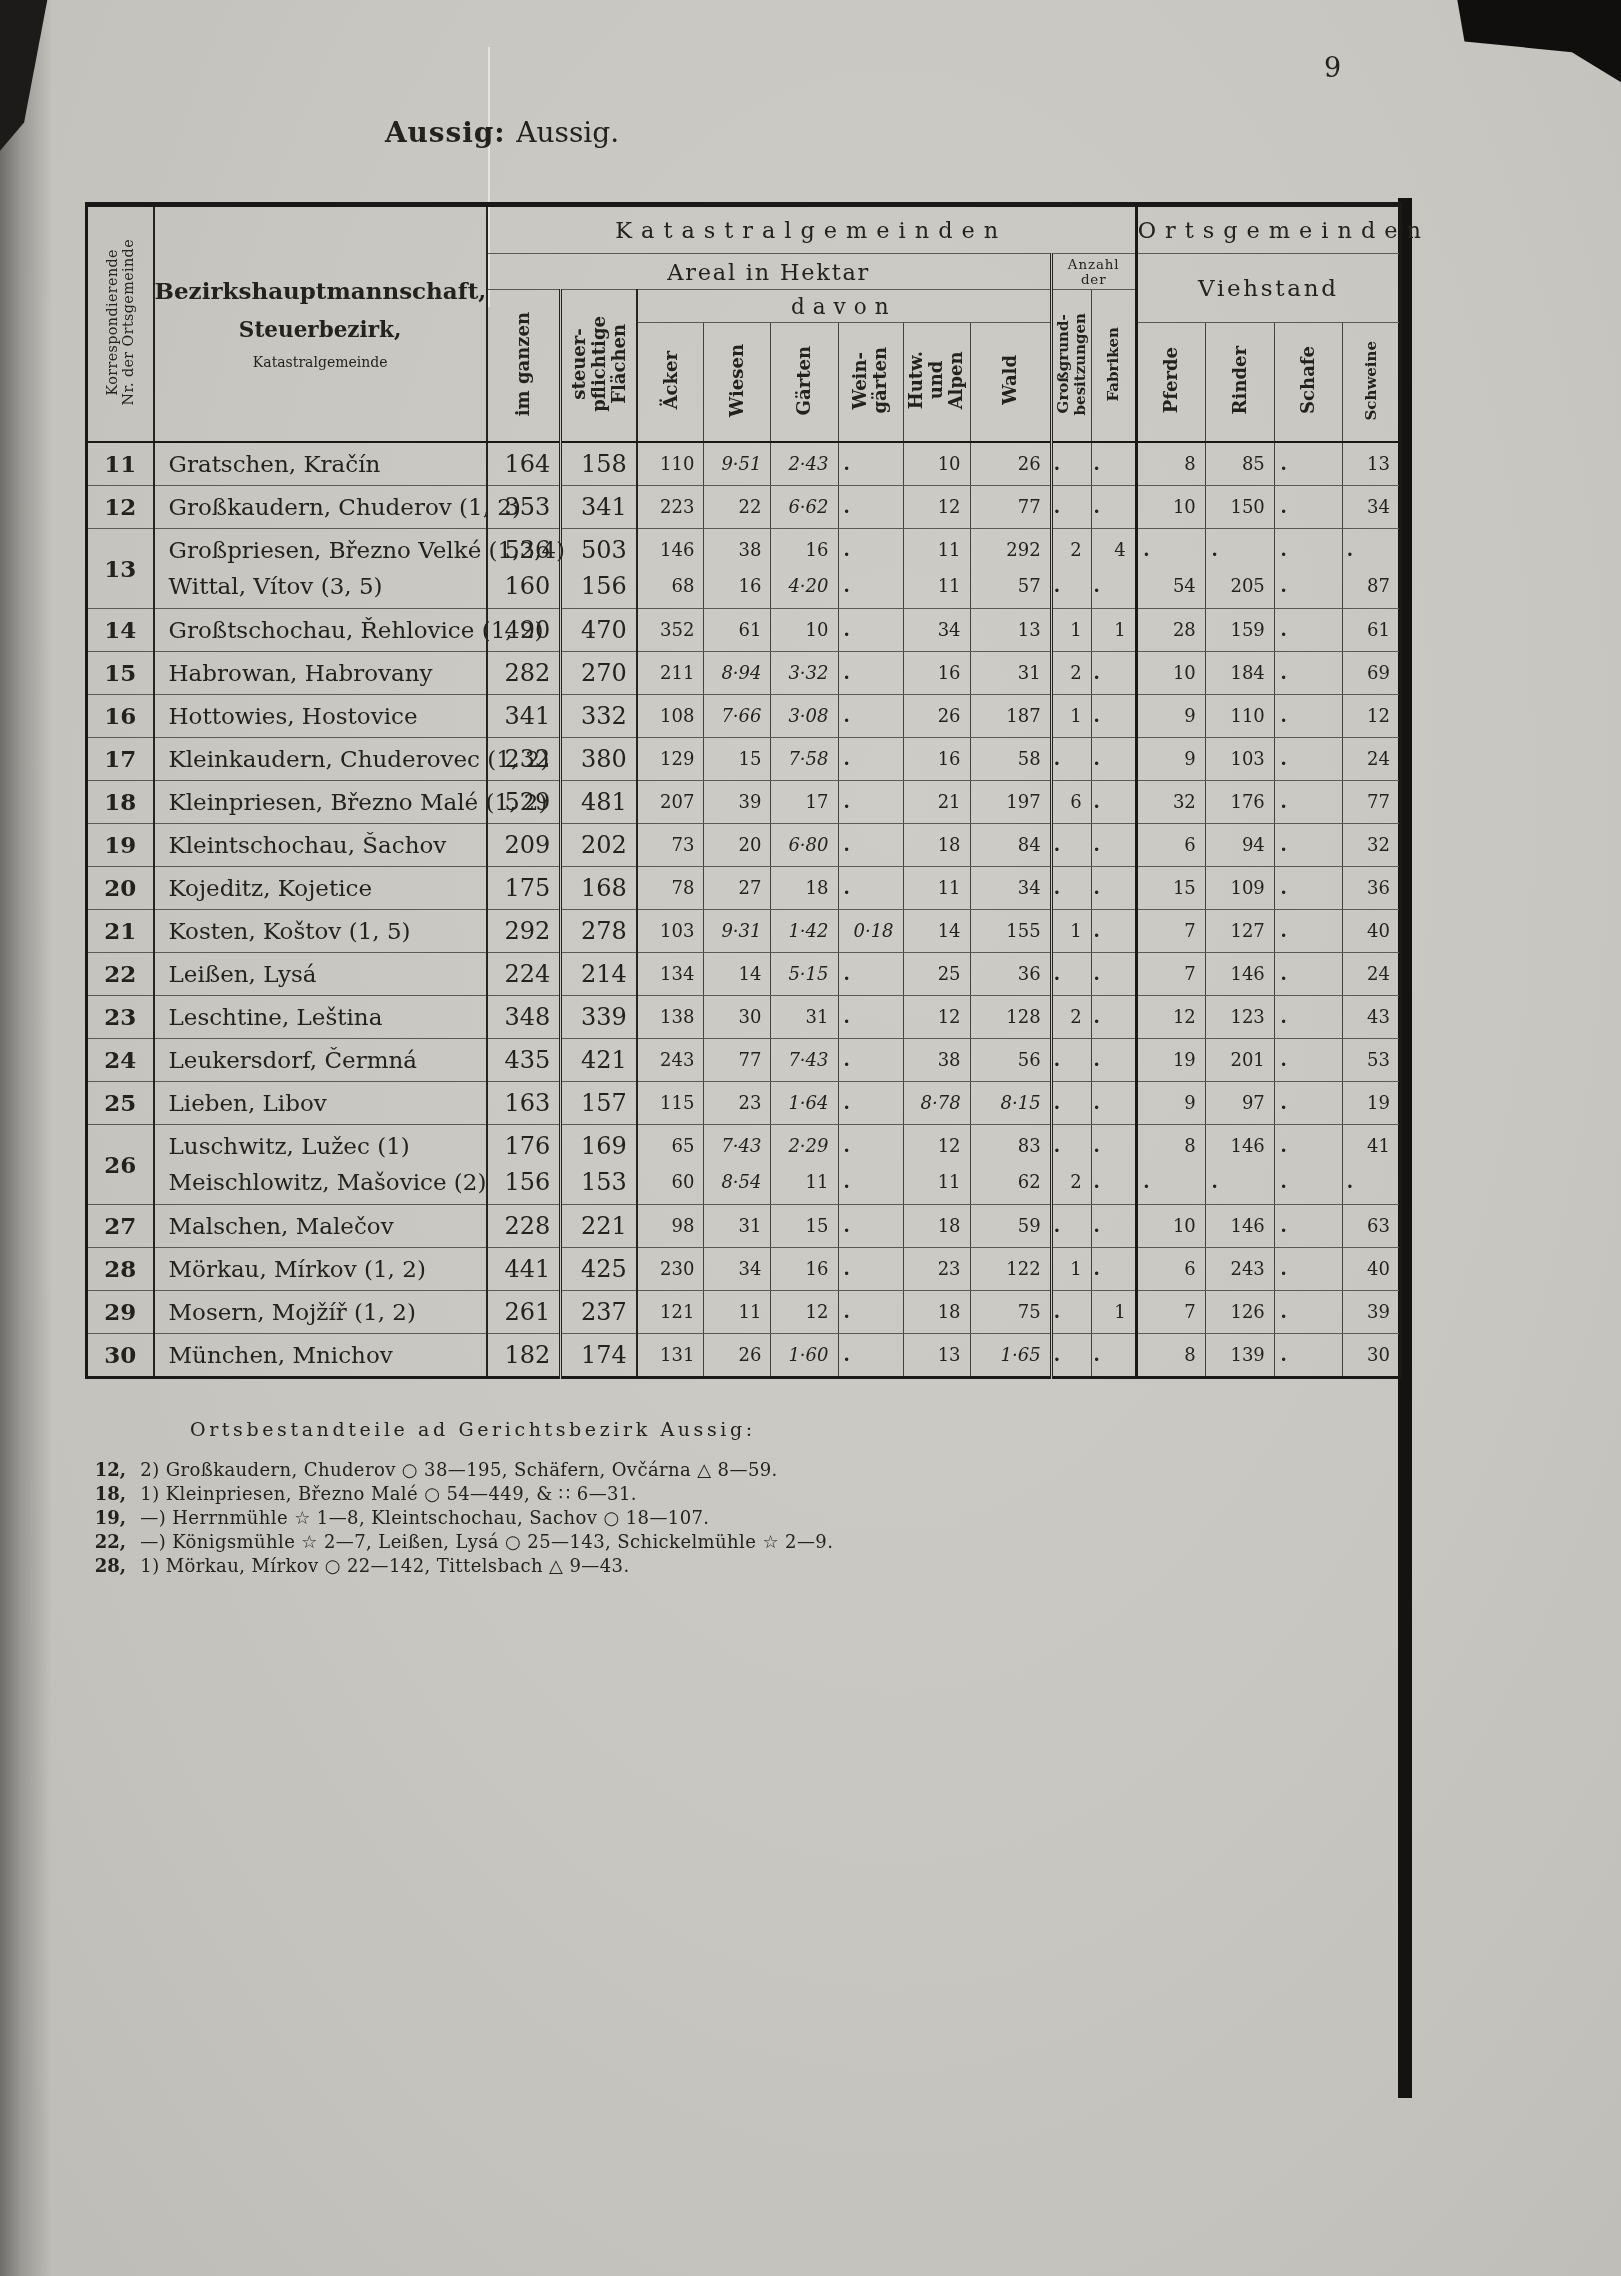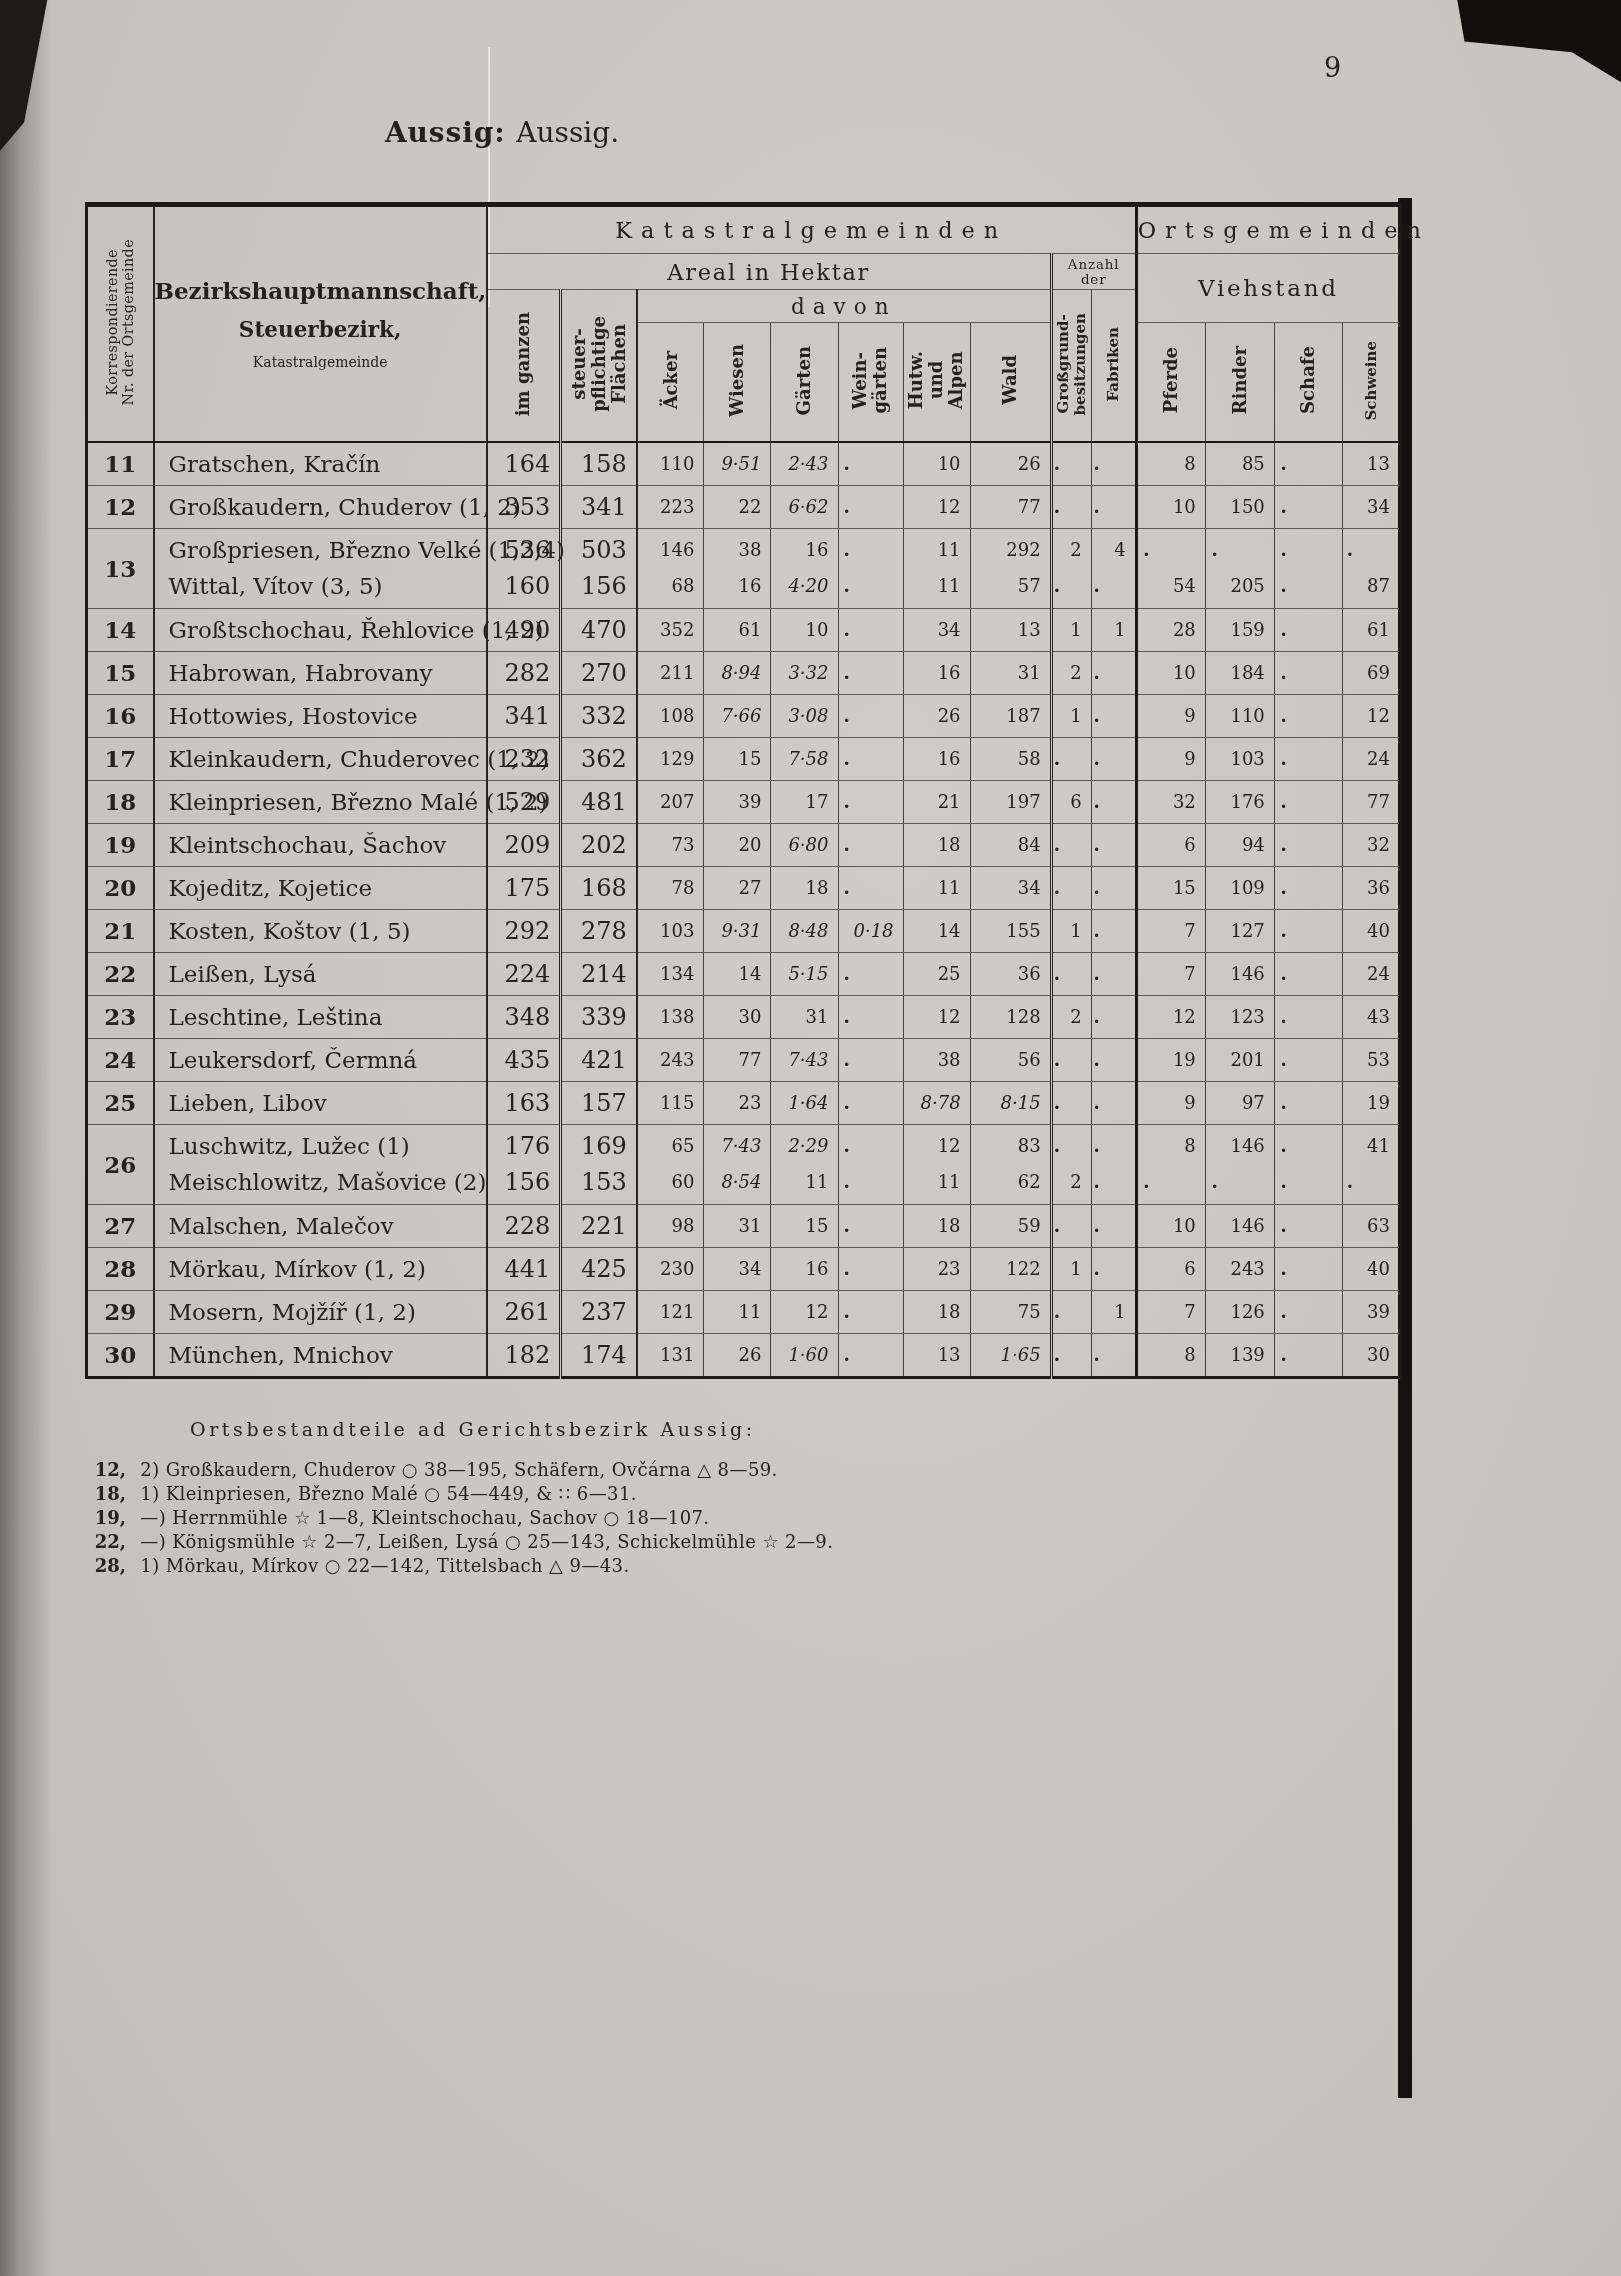--- a/index.html
+++ b/index.html
@@ -458,21 +458,21 @@
         </tr>
         <tr>
           <td class="c rt nrc">17</td>
           <td class="c rt namec">
             <div class="nline">Kleinkaudern, Chuderovec (1, 2)</div>
           </td>
           <td class="c valc col-im_ganzen rd">
             <div class="vline">232</div>
           </td>
           <td class="c valc col-steuerpfl rt">
-            <div class="vline">362</div>
+            <div class="vline">380</div>
           </td>
           <td class="c valc col-aecker">
             <div class="vline">129</div>
           </td>
           <td class="c valc col-wiesen">
             <div class="vline">15</div>
           </td>
           <td class="c valc col-gaerten">
             <div class="vline dec">7·58</div>
           </td>
@@ -659,21 +659,21 @@
           <td class="c valc col-steuerpfl rt">
             <div class="vline">278</div>
           </td>
           <td class="c valc col-aecker">
             <div class="vline">103</div>
           </td>
           <td class="c valc col-wiesen">
             <div class="vline dec">9·31</div>
           </td>
           <td class="c valc col-gaerten">
-            <div class="vline dec">8·48</div>
+            <div class="vline dec">1·42</div>
           </td>
           <td class="c valc col-weingaerten">
             <div class="vline dec">0·18</div>
           </td>
           <td class="c valc col-hutw">
             <div class="vline">14</div>
           </td>
           <td class="c valc col-wald rd">
             <div class="vline">155</div>
           </td>

